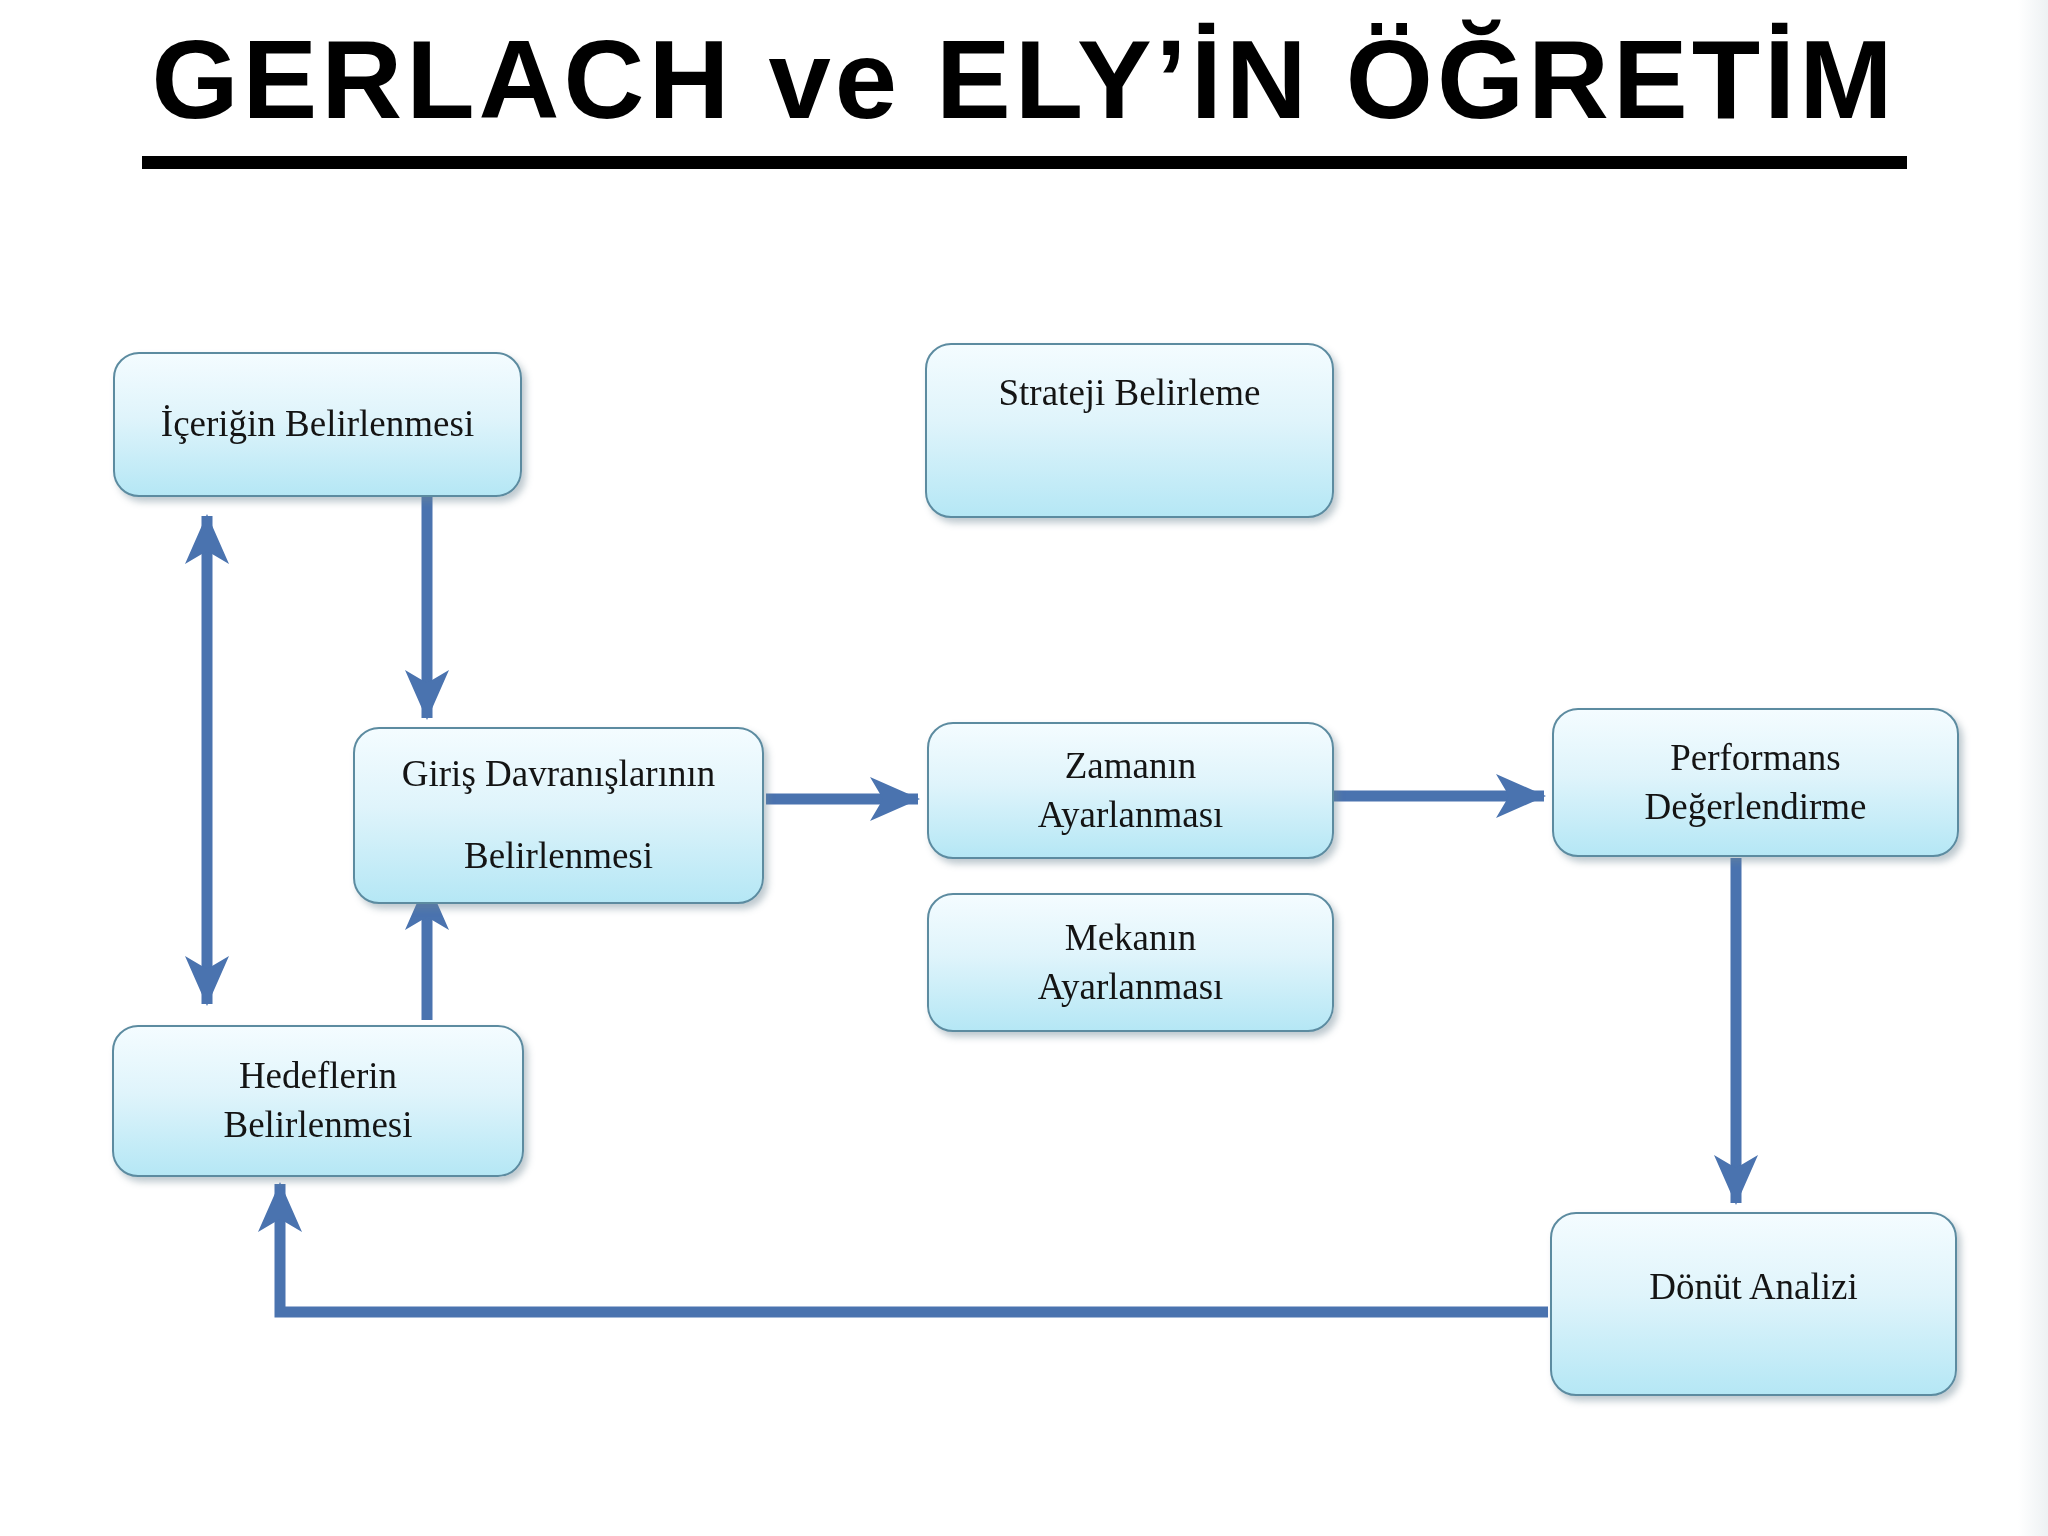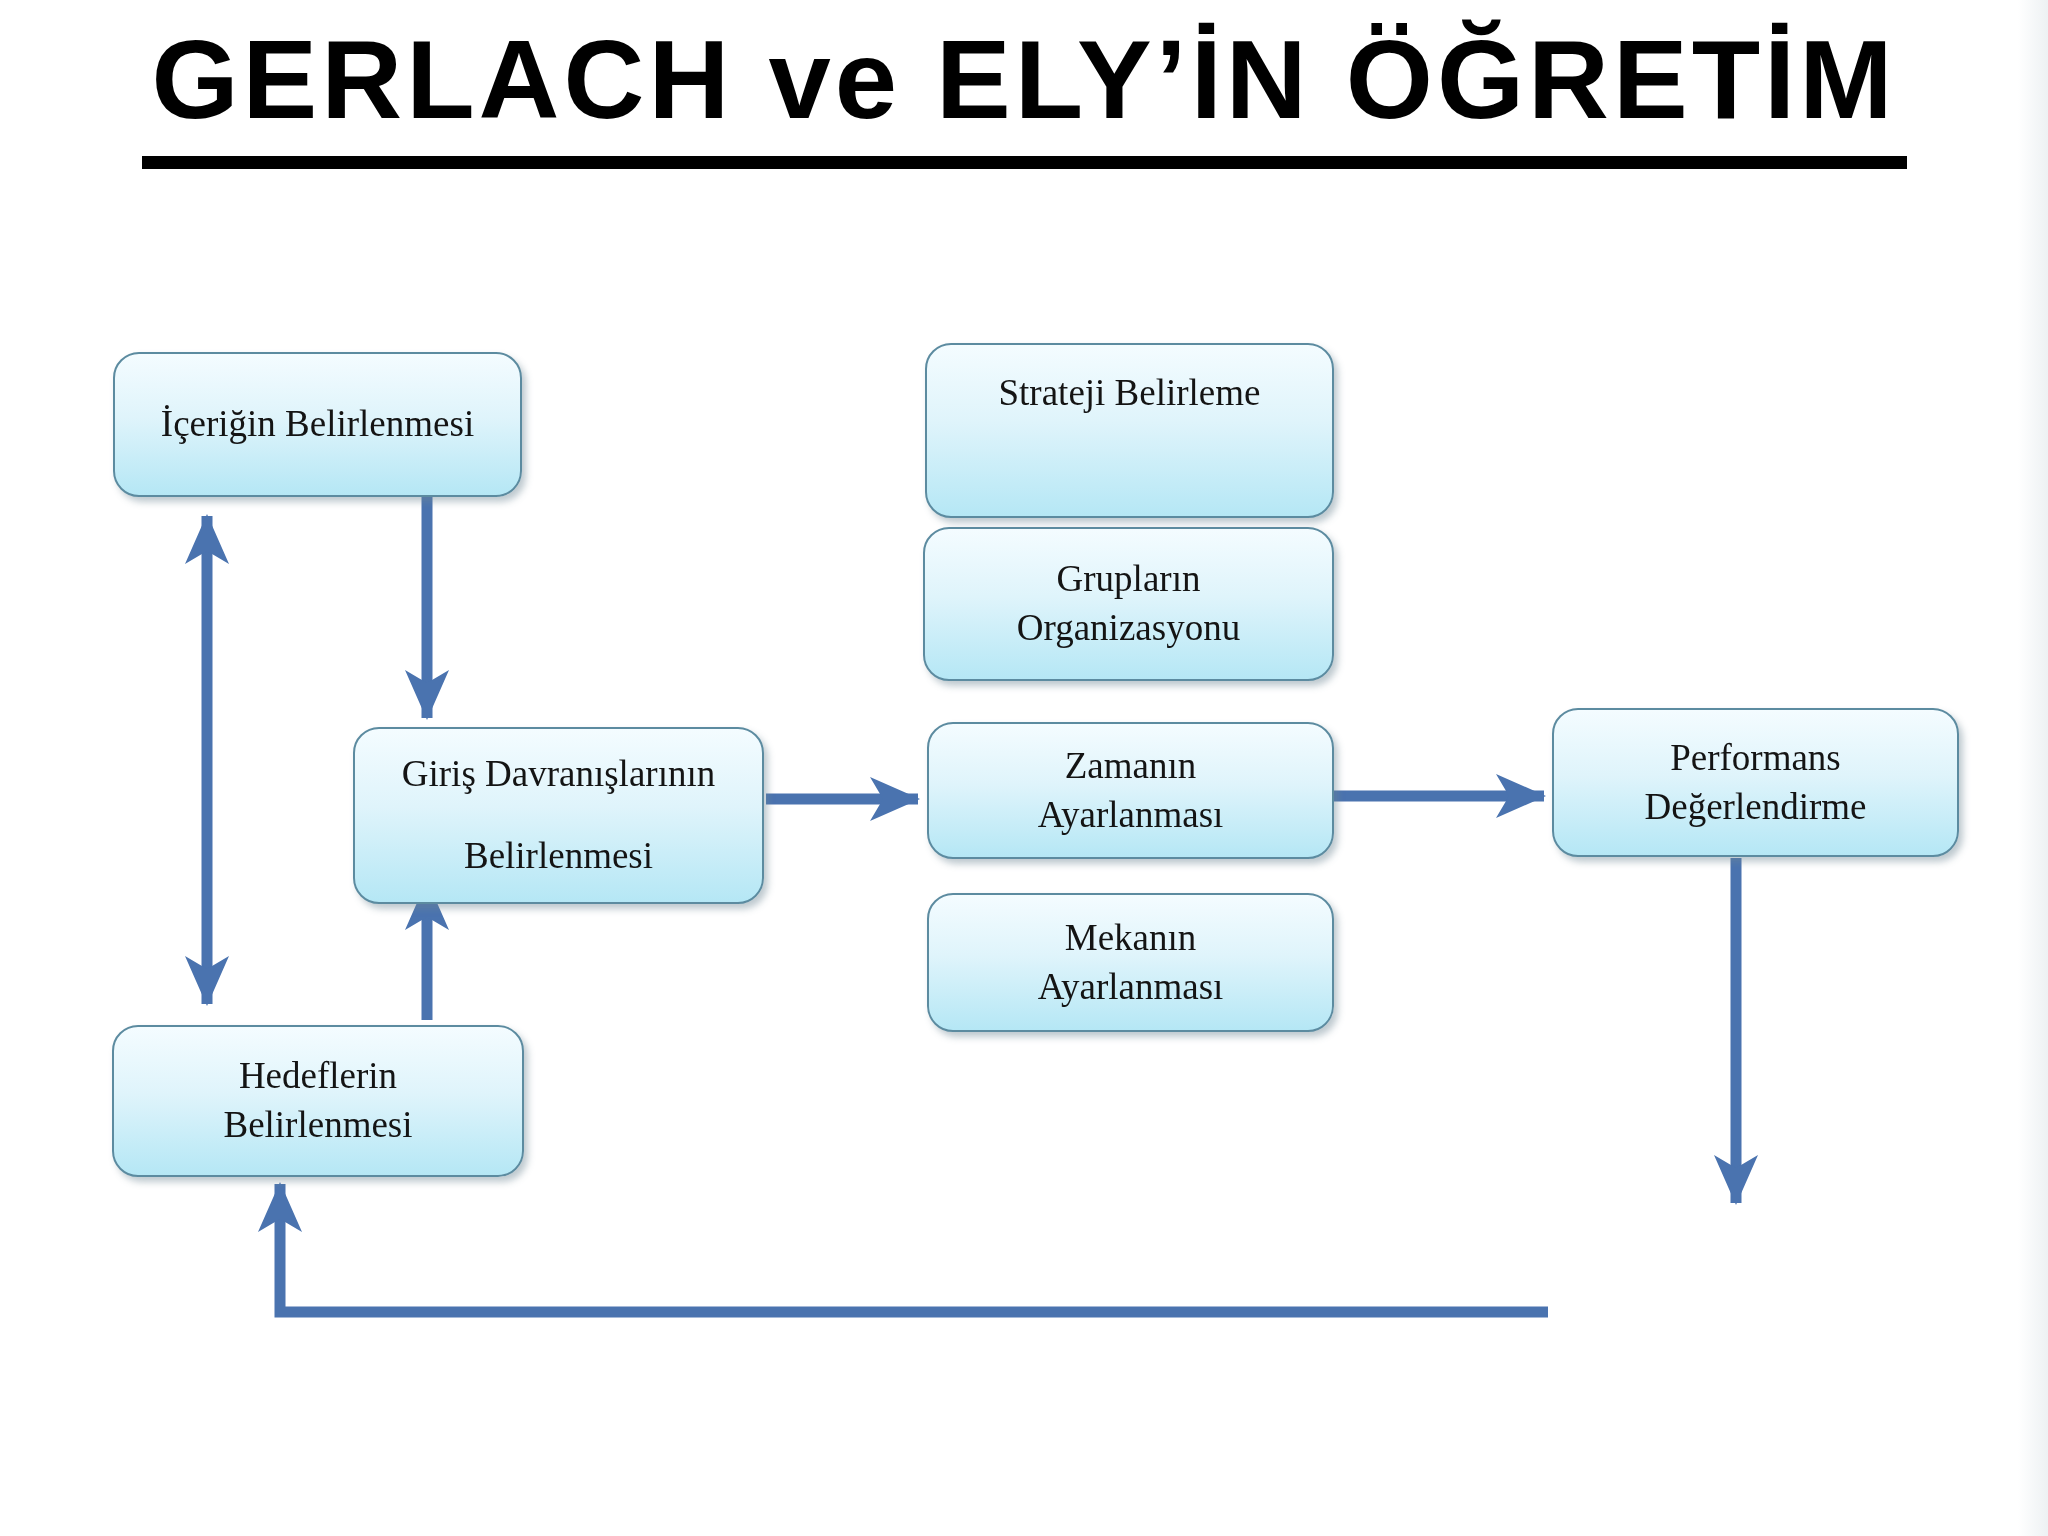--- a/index.html
+++ b/index.html
@@ -103,24 +103,20 @@
   </svg>
 
   <div class="node" id="node-icerigin">
     <span class="node-line">İçeriğin Belirlenmesi</span>
   </div>
 
   <div class="node top-text" id="node-strateji">
     <span class="node-line">Strateji Belirleme</span>
   </div>
 
-  <div class="node" id="node-gruplar">
-    <span class="node-line">Grupların</span>
-    <span class="node-line">Organizasyonu</span>
-  </div>
 
   <div class="node spread" id="node-giris">
     <span class="node-line">Giriş Davranışlarının</span>
     <span class="node-line">Belirlenmesi</span>
   </div>
 
   <div class="node" id="node-zaman">
     <span class="node-line">Zamanın</span>
     <span class="node-line">Ayarlanması</span>
   </div>
@@ -134,14 +130,17 @@
   <div class="node" id="node-performans">
     <span class="node-line">Performans</span>
     <span class="node-line">Değerlendirme</span>
   </div>
 
   <div class="node" id="node-hedef">
     <span class="node-line">Hedeflerin</span>
     <span class="node-line">Belirlenmesi</span>
   </div>
 
+  <div class="node upper-center" id="node-donut">
+    <span class="node-line">Dönüt Analizi</span>
+  </div>
 
 </div>
 
 </body></html>

